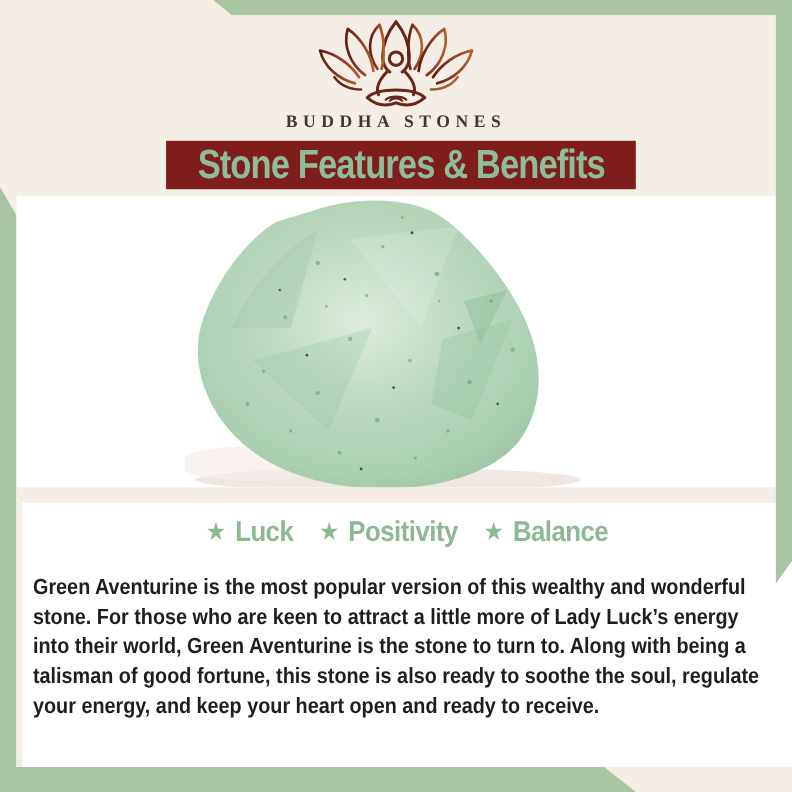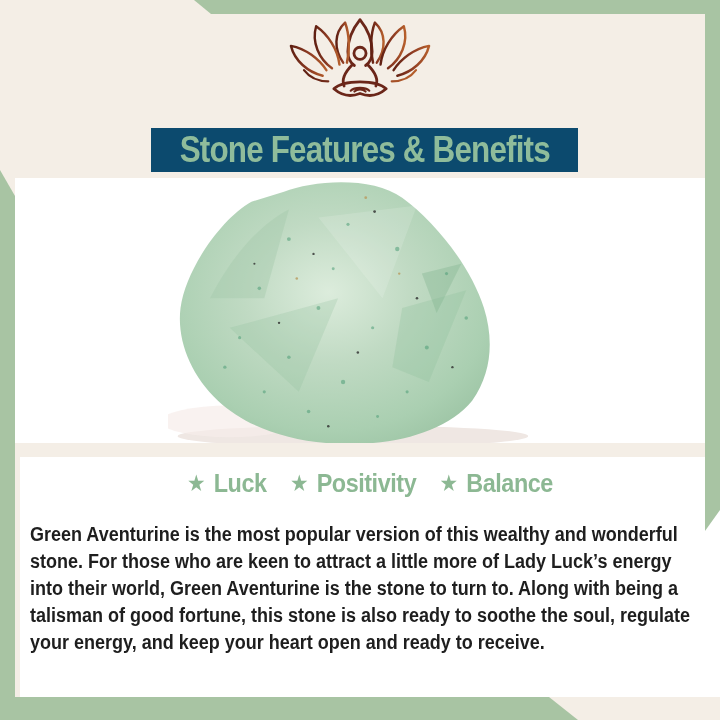--- a/index.html
+++ b/index.html
@@ -16,21 +16,21 @@
   .ribbon-left{left:0;top:170px;width:15px;height:550px;
     clip-path:polygon(0 0,15px 26px,15px 550px,0 550px);}
   .ribbon-bottom{left:0;top:697px;width:578px;height:23px;
     clip-path:polygon(0 0,549px 0,578px 23px,0 23px);}
   
   .logo{position:absolute;left:285px;top:16px;width:150px;height:84px;}
   .brand{position:absolute;left:0;top:102px;width:720px;text-align:center;
     font-family:"Liberation Serif",serif;font-size:16px;color:#3e3831;
     letter-spacing:5px;font-weight:600;}
   .banner{position:absolute;left:151px;top:128px;width:427px;height:44px;
-    background:#0c4a6e;display:flex;align-items:center;justify-content:center;}
+    background:#7f1d1d;display:flex;align-items:center;justify-content:center;}
   .banner-title{font-size:37px;font-weight:bold;color:#8fbc9b;white-space:nowrap;
     transform:scaleX(.85);letter-spacing:-1px;}
   
   .photo{position:absolute;left:15px;top:178px;width:691px;height:265px;
     background:#ffffff;overflow:hidden;z-index:10;}
   .stone-svg{position:absolute;left:153px;top:2px;width:360px;height:266px;}
   .stone-label-band{position:absolute;left:0;top:230px;width:470px;height:40px;
     background:rgba(164,192,158,.92);display:flex;align-items:center;}
   .stone-label{color:#ffffff;font-weight:bold;font-size:29px;white-space:nowrap;
     transform:scaleX(.95);transform-origin:left center;margin-left:22px;
@@ -79,20 +79,21 @@
     <path d="M98 50 C108 36 108 18 96 7 C91 20 91 38 94 50" stroke="url(#lg)" stroke-width="2.6"></path>
 
     <path d="M50 56 C36 46 28 28 33 11 C46 20 56 36 58 52" stroke="url(#lg)" stroke-width="2.6"></path>
     <path d="M110 56 C124 46 132 28 127 11 C114 20 104 36 102 52" stroke="url(#lg)" stroke-width="2.6"></path>
 
     <path d="M40 64 C24 60 10 48 6 32 C22 35 36 46 44 58" stroke="url(#lg)" stroke-width="2.6"></path>
     <path d="M120 64 C136 60 150 48 154 32 C138 35 124 46 116 58" stroke="url(#lg)" stroke-width="2.6"></path>
 
     <path d="M46 70 C36 70 26 66 20 58 M114 70 C124 70 134 66 140 58" stroke="url(#lg)" stroke-width="2.4"></path>
   </svg>
+  <div class="brand">BUDDHA STONES</div>
 
   <div class="banner">
     <div class="banner-title">Stone Features &amp; Benefits</div>
   </div>
 
   <div class="photo">
     <svg class="stone-svg" viewBox="0 0 360 270">
       <defs>
         <radialGradient id="stoneG" cx="48%" cy="42%" r="68%">
           <stop offset="0%" stop-color="#dcecdc"></stop>

